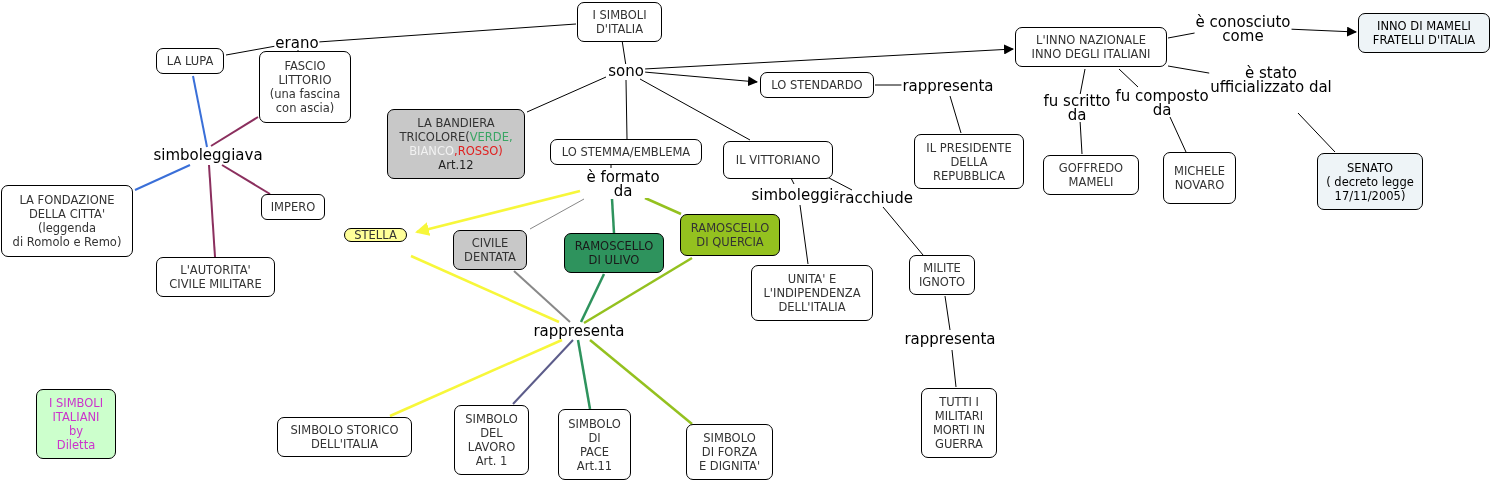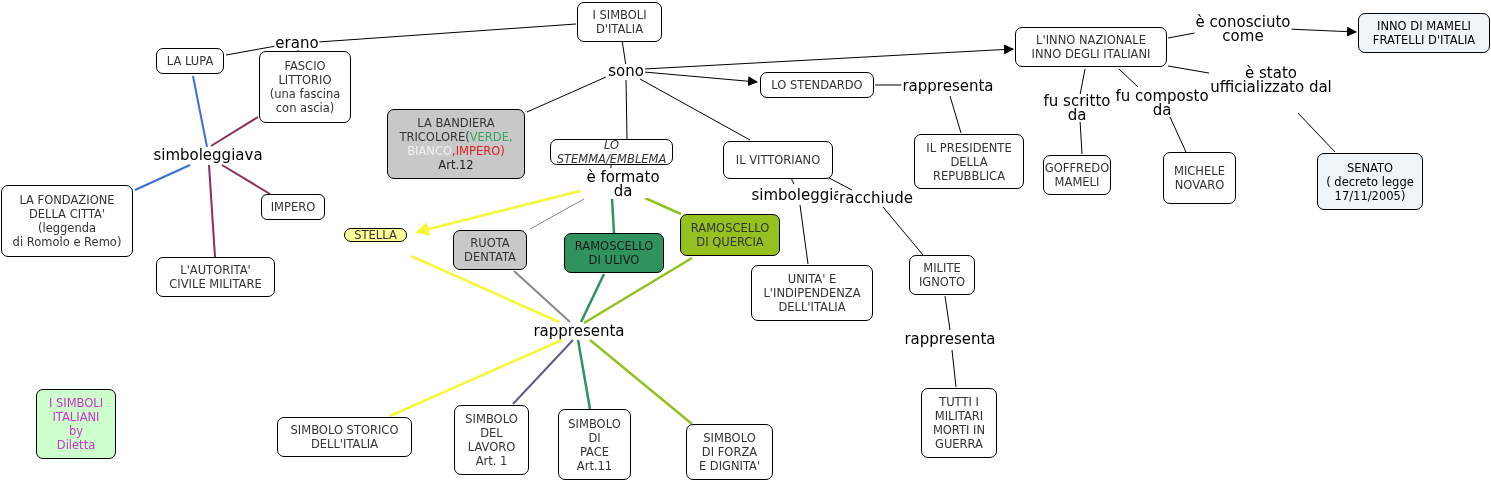--- a/index.html
+++ b/index.html
@@ -100,44 +100,44 @@
 DELLA CITTA'
 (leggenda
 di Romolo e Remo)</div>
 <div class="node" style="left:261px;top:194px;width:64px;height:26px;border-radius:6px;">IMPERO</div>
 <div class="node" style="left:156px;top:257px;width:119px;height:40px;">L'AUTORITA'
 CIVILE MILITARE</div>
 
 <div class="node gray" style="left:387px;top:109px;width:138px;height:70px;flex-direction:column;">
   <span>LA BANDIERA</span>
   <span><span>TRICOLORE(</span><span class="c-green">VERDE,</span></span>
-  <span><span class="c-white">BIANCO</span><span class="c-red">,IMPERO)</span></span>
+  <span><span class="c-white">BIANCO</span><span class="c-red">,ROSSO)</span></span>
   <span class="c-dark">Art.12</span>
 </div>
 
-<div class="node" style="left:550px;top:139px;width:123px;height:26px;font-style:italic;">LO STEMMA/EMBLEMA</div>
+<div class="node" style="left:550px;top:139px;width:152px;height:26px;">LO STEMMA/EMBLEMA</div>
 <div class="node" style="left:723px;top:141px;width:110px;height:38px;">IL VITTORIANO</div>
 <div class="node" style="left:760px;top:72px;width:114px;height:26px;">LO STENDARDO</div>
 <div class="node" style="left:1015px;top:27px;width:152px;height:40px;">L'INNO NAZIONALE
 INNO DEGLI ITALIANI</div>
 <div class="node pale" style="left:1358px;top:13px;width:132px;height:40px;">INNO DI MAMELI
 FRATELLI D'ITALIA</div>
 <div class="node" style="left:914px;top:134px;width:110px;height:55px;">IL PRESIDENTE
 DELLA
 REPUBBLICA</div>
-<div class="node" style="left:1043px;top:155px;width:68px;height:40px;">GOFFREDO
+<div class="node" style="left:1043px;top:155px;width:96px;height:40px;">GOFFREDO
 MAMELI</div>
 <div class="node" style="left:1163px;top:152px;width:73px;height:52px;text-align:center;">MICHELE
 NOVARO</div>
 <div class="node pale" style="left:1317px;top:153px;width:106px;height:57px;">SENATO
 ( decreto legge
 17/11/2005)</div>
 
 <div class="node yellow" style="left:344px;top:228px;width:63px;height:14px;">STELLA</div>
-<div class="node gray" style="left:453px;top:230px;width:74px;height:40px;">RUOTA
+<div class="node gray" style="left:453px;top:230px;width:74px;height:40px;">CIVILE
 DENTATA</div>
 <div class="node dkgreen" style="left:564px;top:233px;width:100px;height:40px;">RAMOSCELLO
 DI ULIVO</div>
 <div class="node ltgreen" style="left:680px;top:214px;width:100px;height:42px;">RAMOSCELLO
 DI QUERCIA</div>
 <div class="node" style="left:751px;top:265px;width:122px;height:56px;">UNITA' E
 L'INDIPENDENZA
 DELL'ITALIA</div>
 <div class="node" style="left:909px;top:255px;width:66px;height:40px;">MILITE
 IGNOTO</div>

